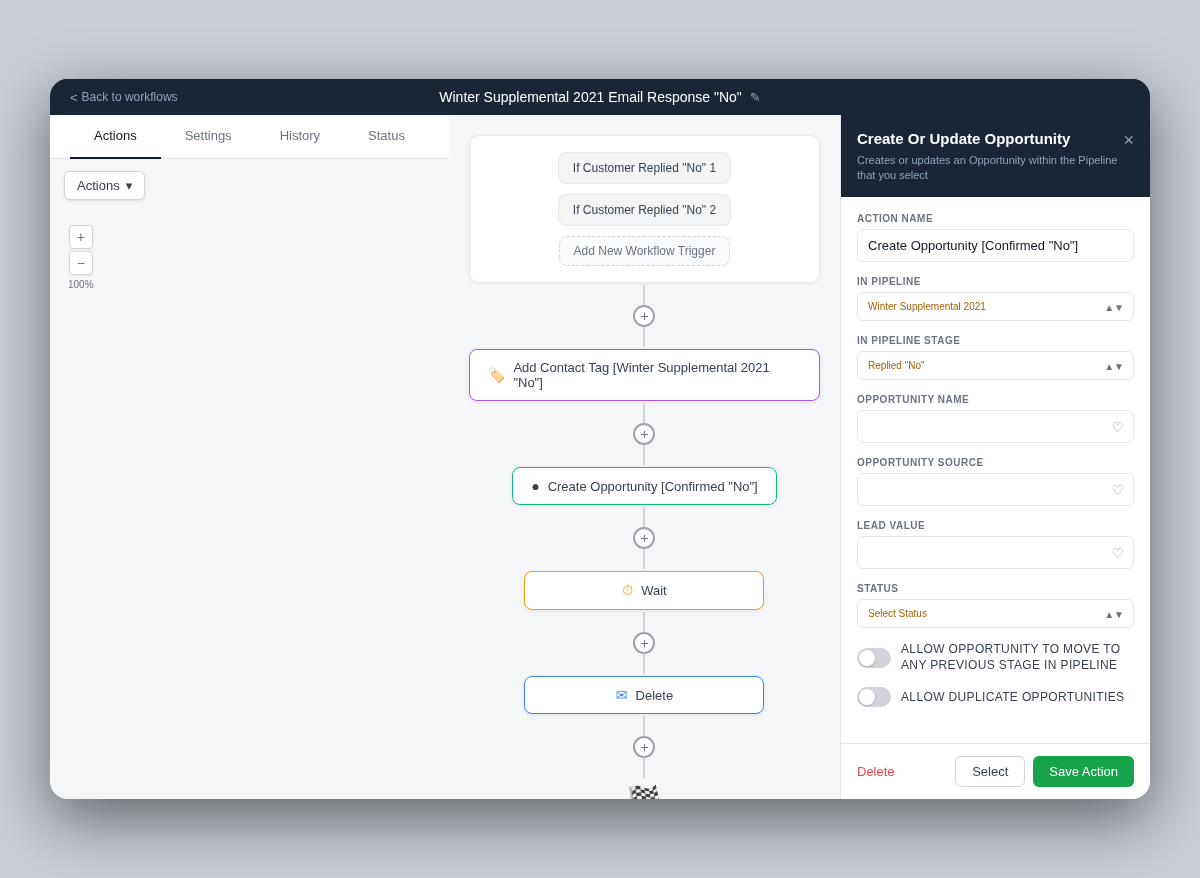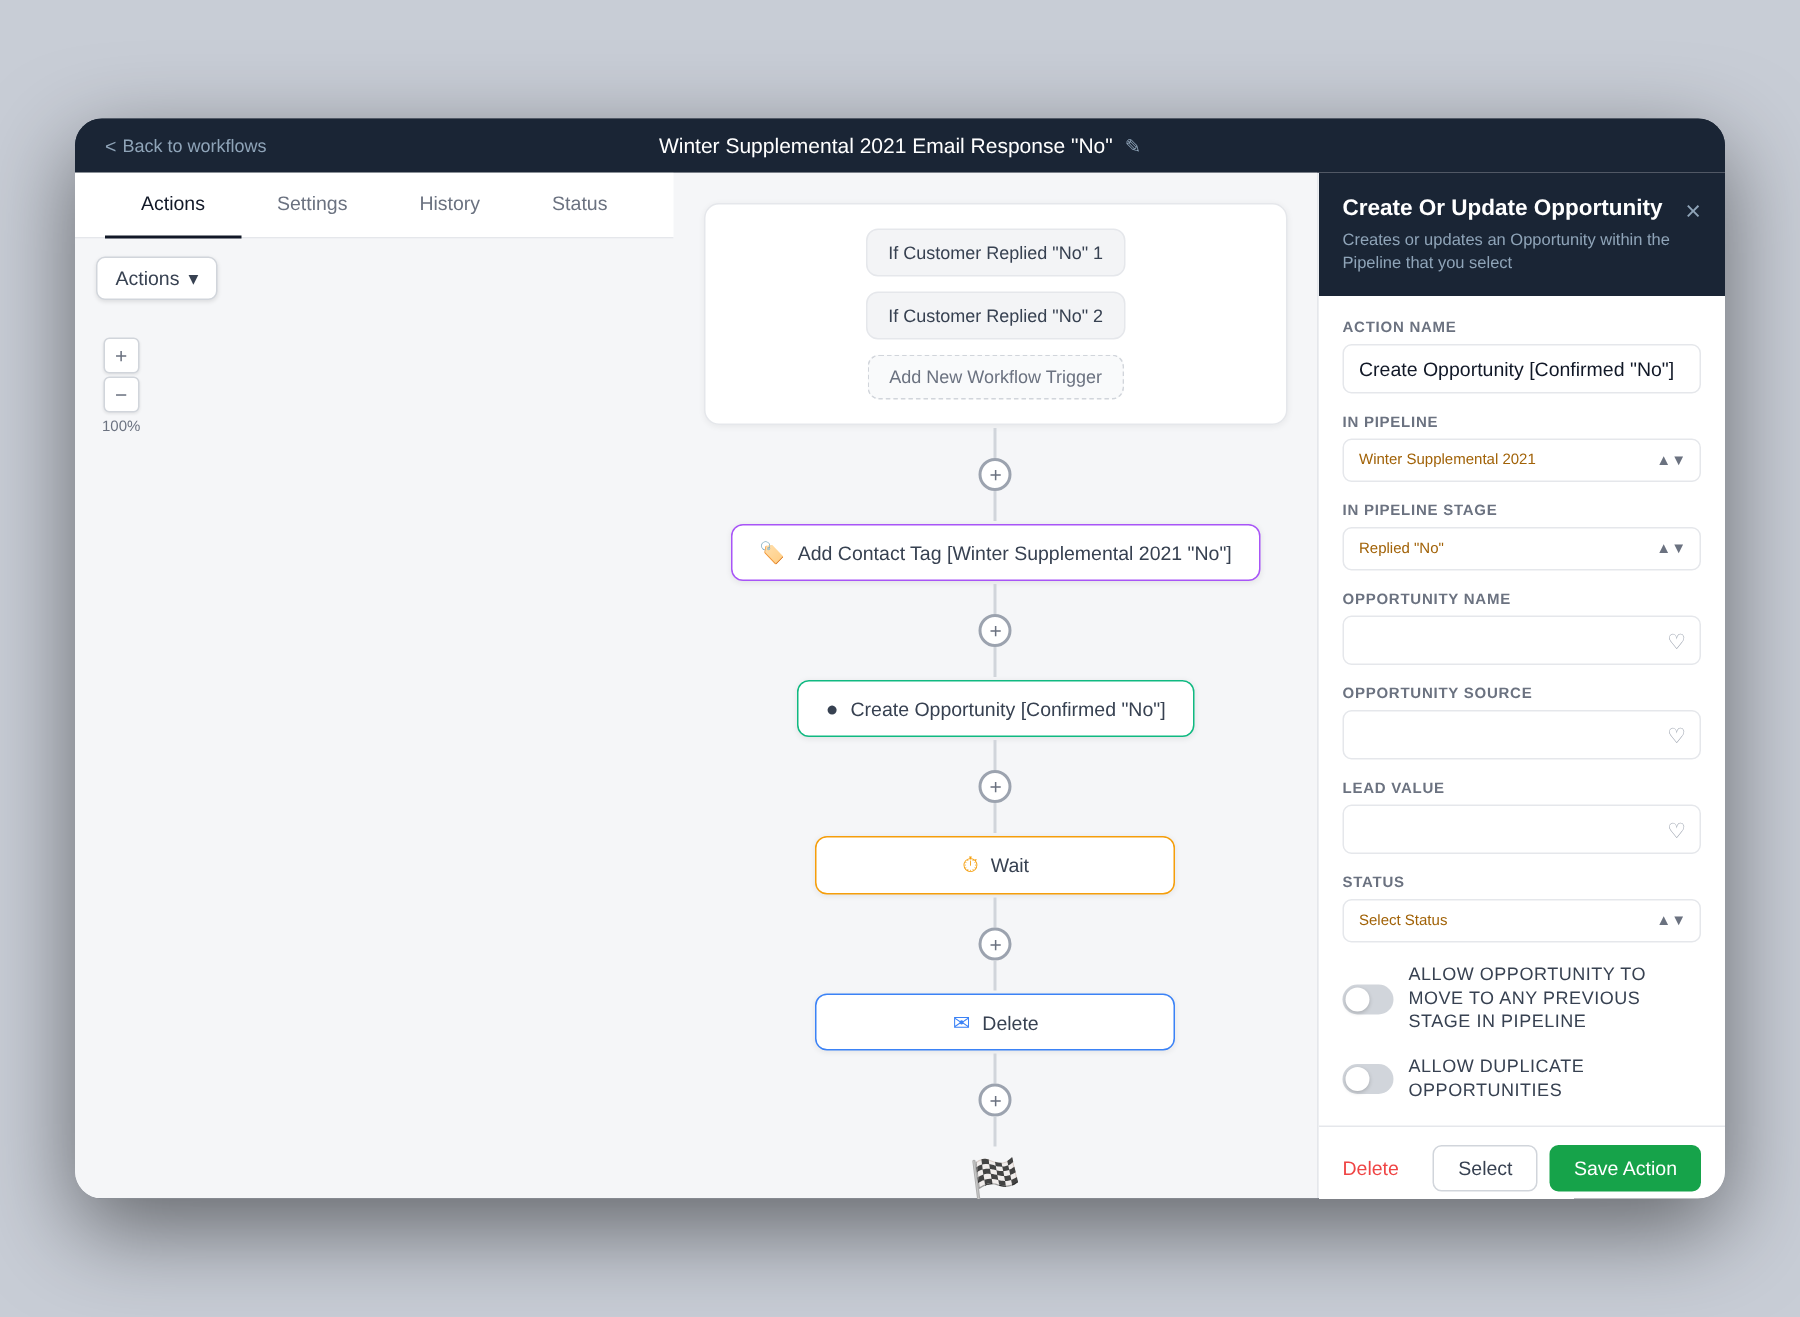--- a/index.html
+++ b/index.html
@@ -254,21 +254,21 @@
       font-size: 14px;
     }
 
     .finish-flag {
       font-size: 28px;
       margin-top: 4px;
     }
 
     
     .right-panel {
-      width: 272px;
+      width: 310px;
       background: #ffffff;
       border-left: 1px solid #e5e7eb;
       display: flex;
       flex-direction: column;
       flex-shrink: 0;
       overflow-y: auto;
     }
 
     .panel-header {
       background: #1a2535;

